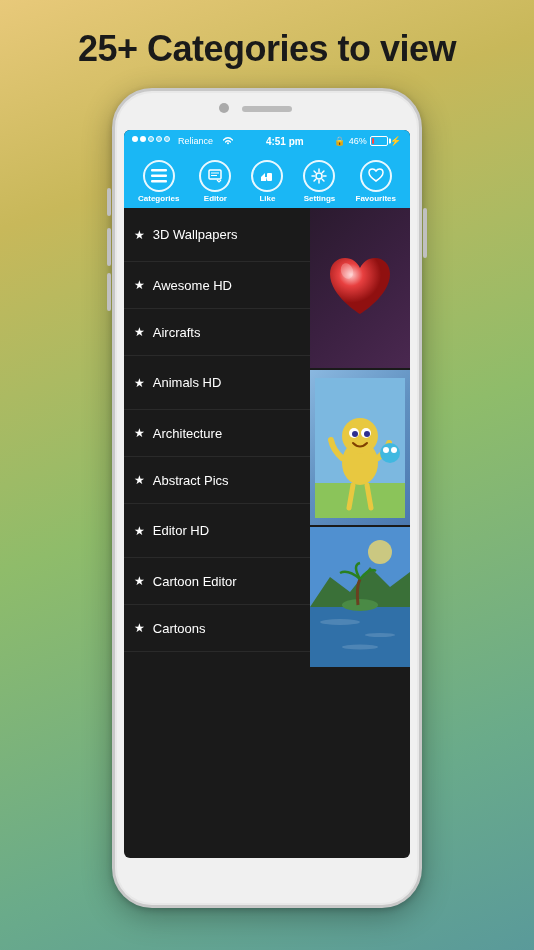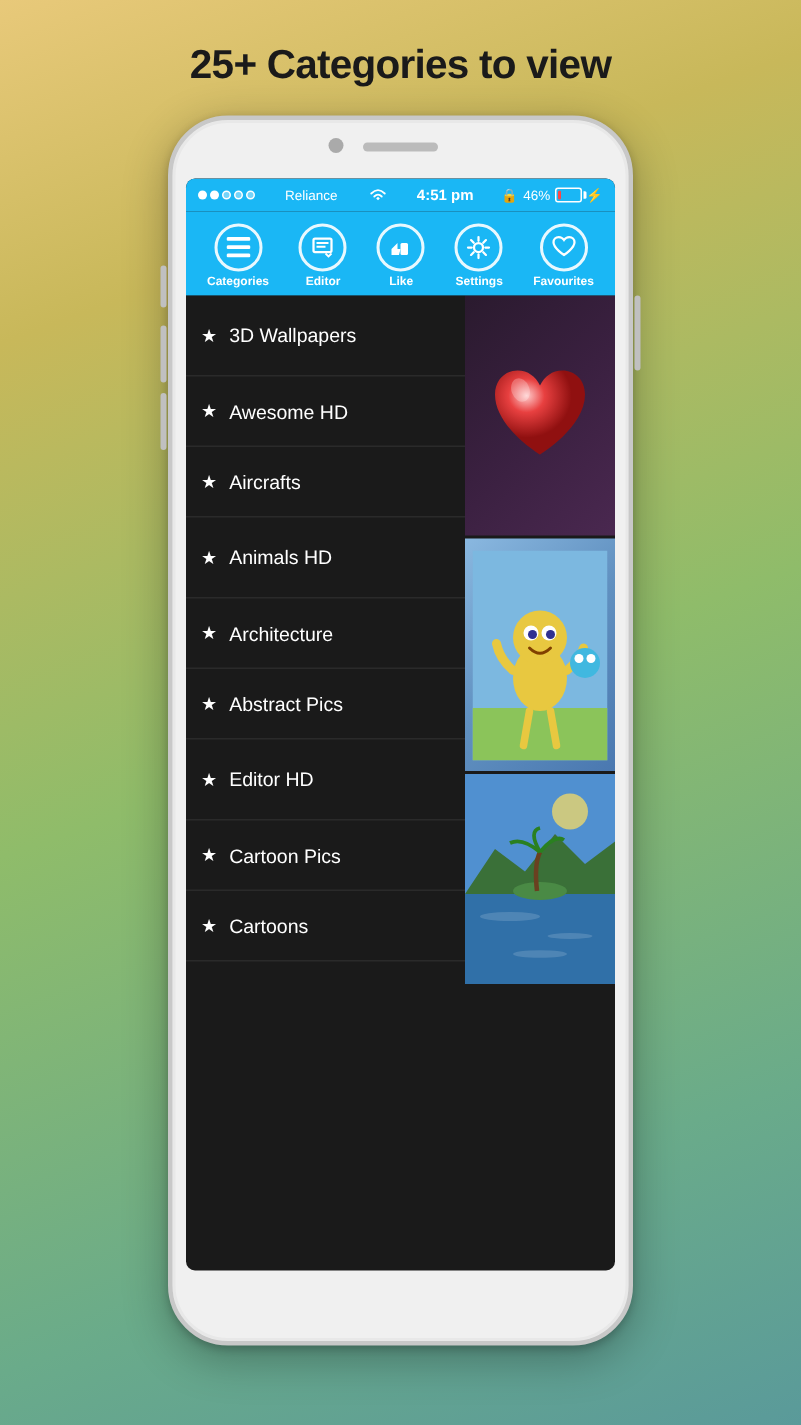--- a/index.html
+++ b/index.html
@@ -9,21 +9,21 @@
       height: 950px;
       background: linear-gradient(160deg, #e8c97a 0%, #c8b85a 20%, #8fbc6a 50%, #6aab8a 80%, #5a9a9a 100%);
       display: flex;
       flex-direction: column;
       align-items: center;
       font-family: -apple-system, 'Helvetica Neue', sans-serif;
       overflow: hidden;
     }
 
     .headline {
-      font-size: 27px;
+      font-size: 36px;
       font-weight: 800;
       color: #1a1a1a;
       text-align: center;
       padding: 28px 20px 18px;
       letter-spacing: -0.5px;
     }
 
     .phone-wrapper {
       position: relative;
       width: 310px;
@@ -119,22 +119,22 @@
       background: #1ab7f5;
       display: flex;
       align-items: center;
       justify-content: space-between;
       padding: 4px 8px;
       height: 22px;
     }
 
     .status-left {
       display: flex;
-      align-items: center;
-      gap: 20px;
+      align-items: flex-start;
+      gap: 8px;
       font-size: 9px;
       color: #fff;
       font-weight: 500;
     }
 
     .status-dots {
       display: flex; gap: 2px; align-items: center;
     }
 
     .dot {
@@ -425,21 +425,21 @@
           <span>Abstract Pics</span>
         </div>
 
         <div class="list-item" style="height:54px;">
           <span class="star">★</span>
           <span>Editor HD</span>
         </div>
 
         <div class="list-item" style="height:47px;">
           <span class="star">★</span>
-          <span>Cartoon Pics</span>
+          <span>Cartoon Editor</span>
         </div>
 
         <div class="list-item" style="height:47px;">
           <span class="star">★</span>
           <span>Cartoons</span>
         </div>
       </div>
 
       <div class="image-panel">
 

